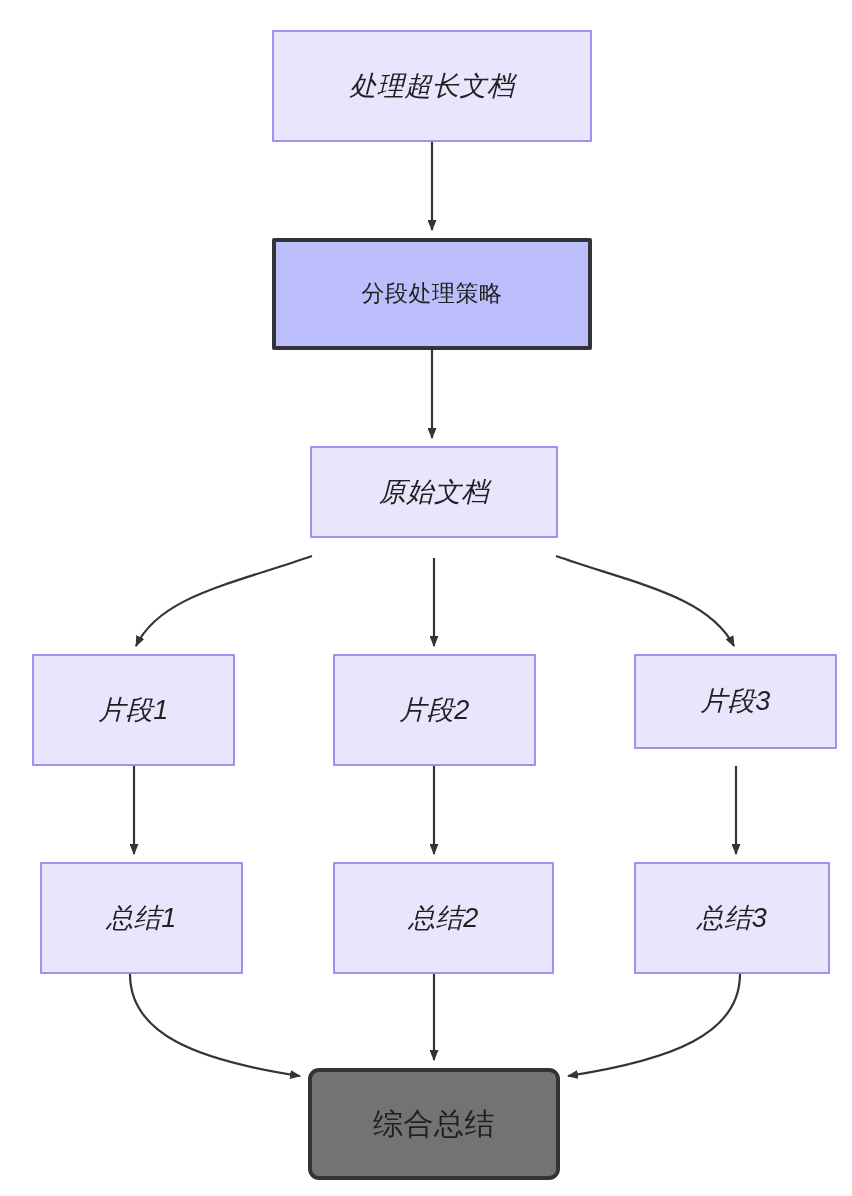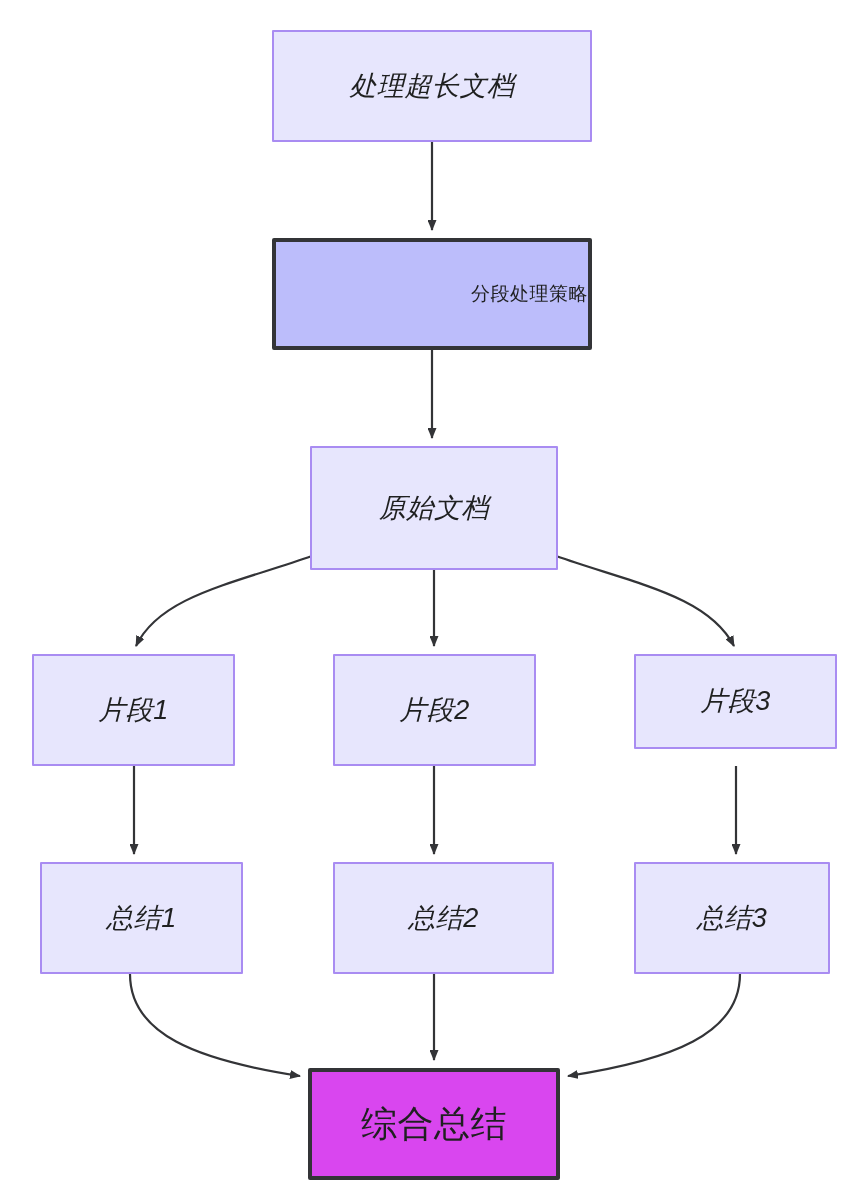--- a/index.html
+++ b/index.html
@@ -46,29 +46,28 @@
     border: 2px solid #a98cf2;
     border-radius: 1px;
     font-size: 27px;
     font-style: italic;
   }
   
   .node.style-emphasis {
     background: #bcbdfb;
     border: 4px solid #333437;
     border-radius: 2px;
-    font-size: 19px;
-    justify-content: flex-end;
+    font-size: 23px;
   }
   
   .node.style-success {
-    background: #d946ef;
+    background: #737373;
     border: 4px solid #333437;
-    border-radius: 2px;
-    font-size: 36px;
+    border-radius: 11px;
+    font-size: 30px;
   }
 </style>
 </head>
 <body>
 
 <div id="diagram-canvas" style="width: 852px; height: 1196px; background: rgb(255, 255, 255);">
 
   <svg id="edge-layer" viewBox="0 0 852 1196" xmlns="http://www.w3.org/2000/svg">
     <defs>
       <marker id="arrowhead" markerWidth="11" markerHeight="9" refX="10" refY="4.5" orient="auto" markerUnits="userSpaceOnUse">
@@ -90,21 +89,21 @@
       </g>
   </svg>
 
   <div id="node-layer">
       <div class="node style-default" style="left: 272px; top: 30px; width: 320px; height: 112px;">
         <span class="node-label">处理超长文档</span>
       </div>
       <div class="node style-emphasis" style="left: 272px; top: 238px; width: 320px; height: 112px;">
         <span class="node-label">分段处理策略</span>
       </div>
-      <div class="node style-default" style="left: 310px; top: 446px; width: 248px; height: 124px;">
+      <div class="node style-default" style="left: 310px; top: 446px; width: 248px; height: 92px;">
         <span class="node-label">原始文档</span>
       </div>
       <div class="node style-default" style="left: 32px; top: 654px; width: 203px; height: 112px;">
         <span class="node-label">片段1</span>
       </div>
       <div class="node style-default" style="left: 333px; top: 654px; width: 203px; height: 112px;">
         <span class="node-label">片段2</span>
       </div>
       <div class="node style-default" style="left: 634px; top: 654px; width: 203px; height: 95px;">
         <span class="node-label">片段3</span>

